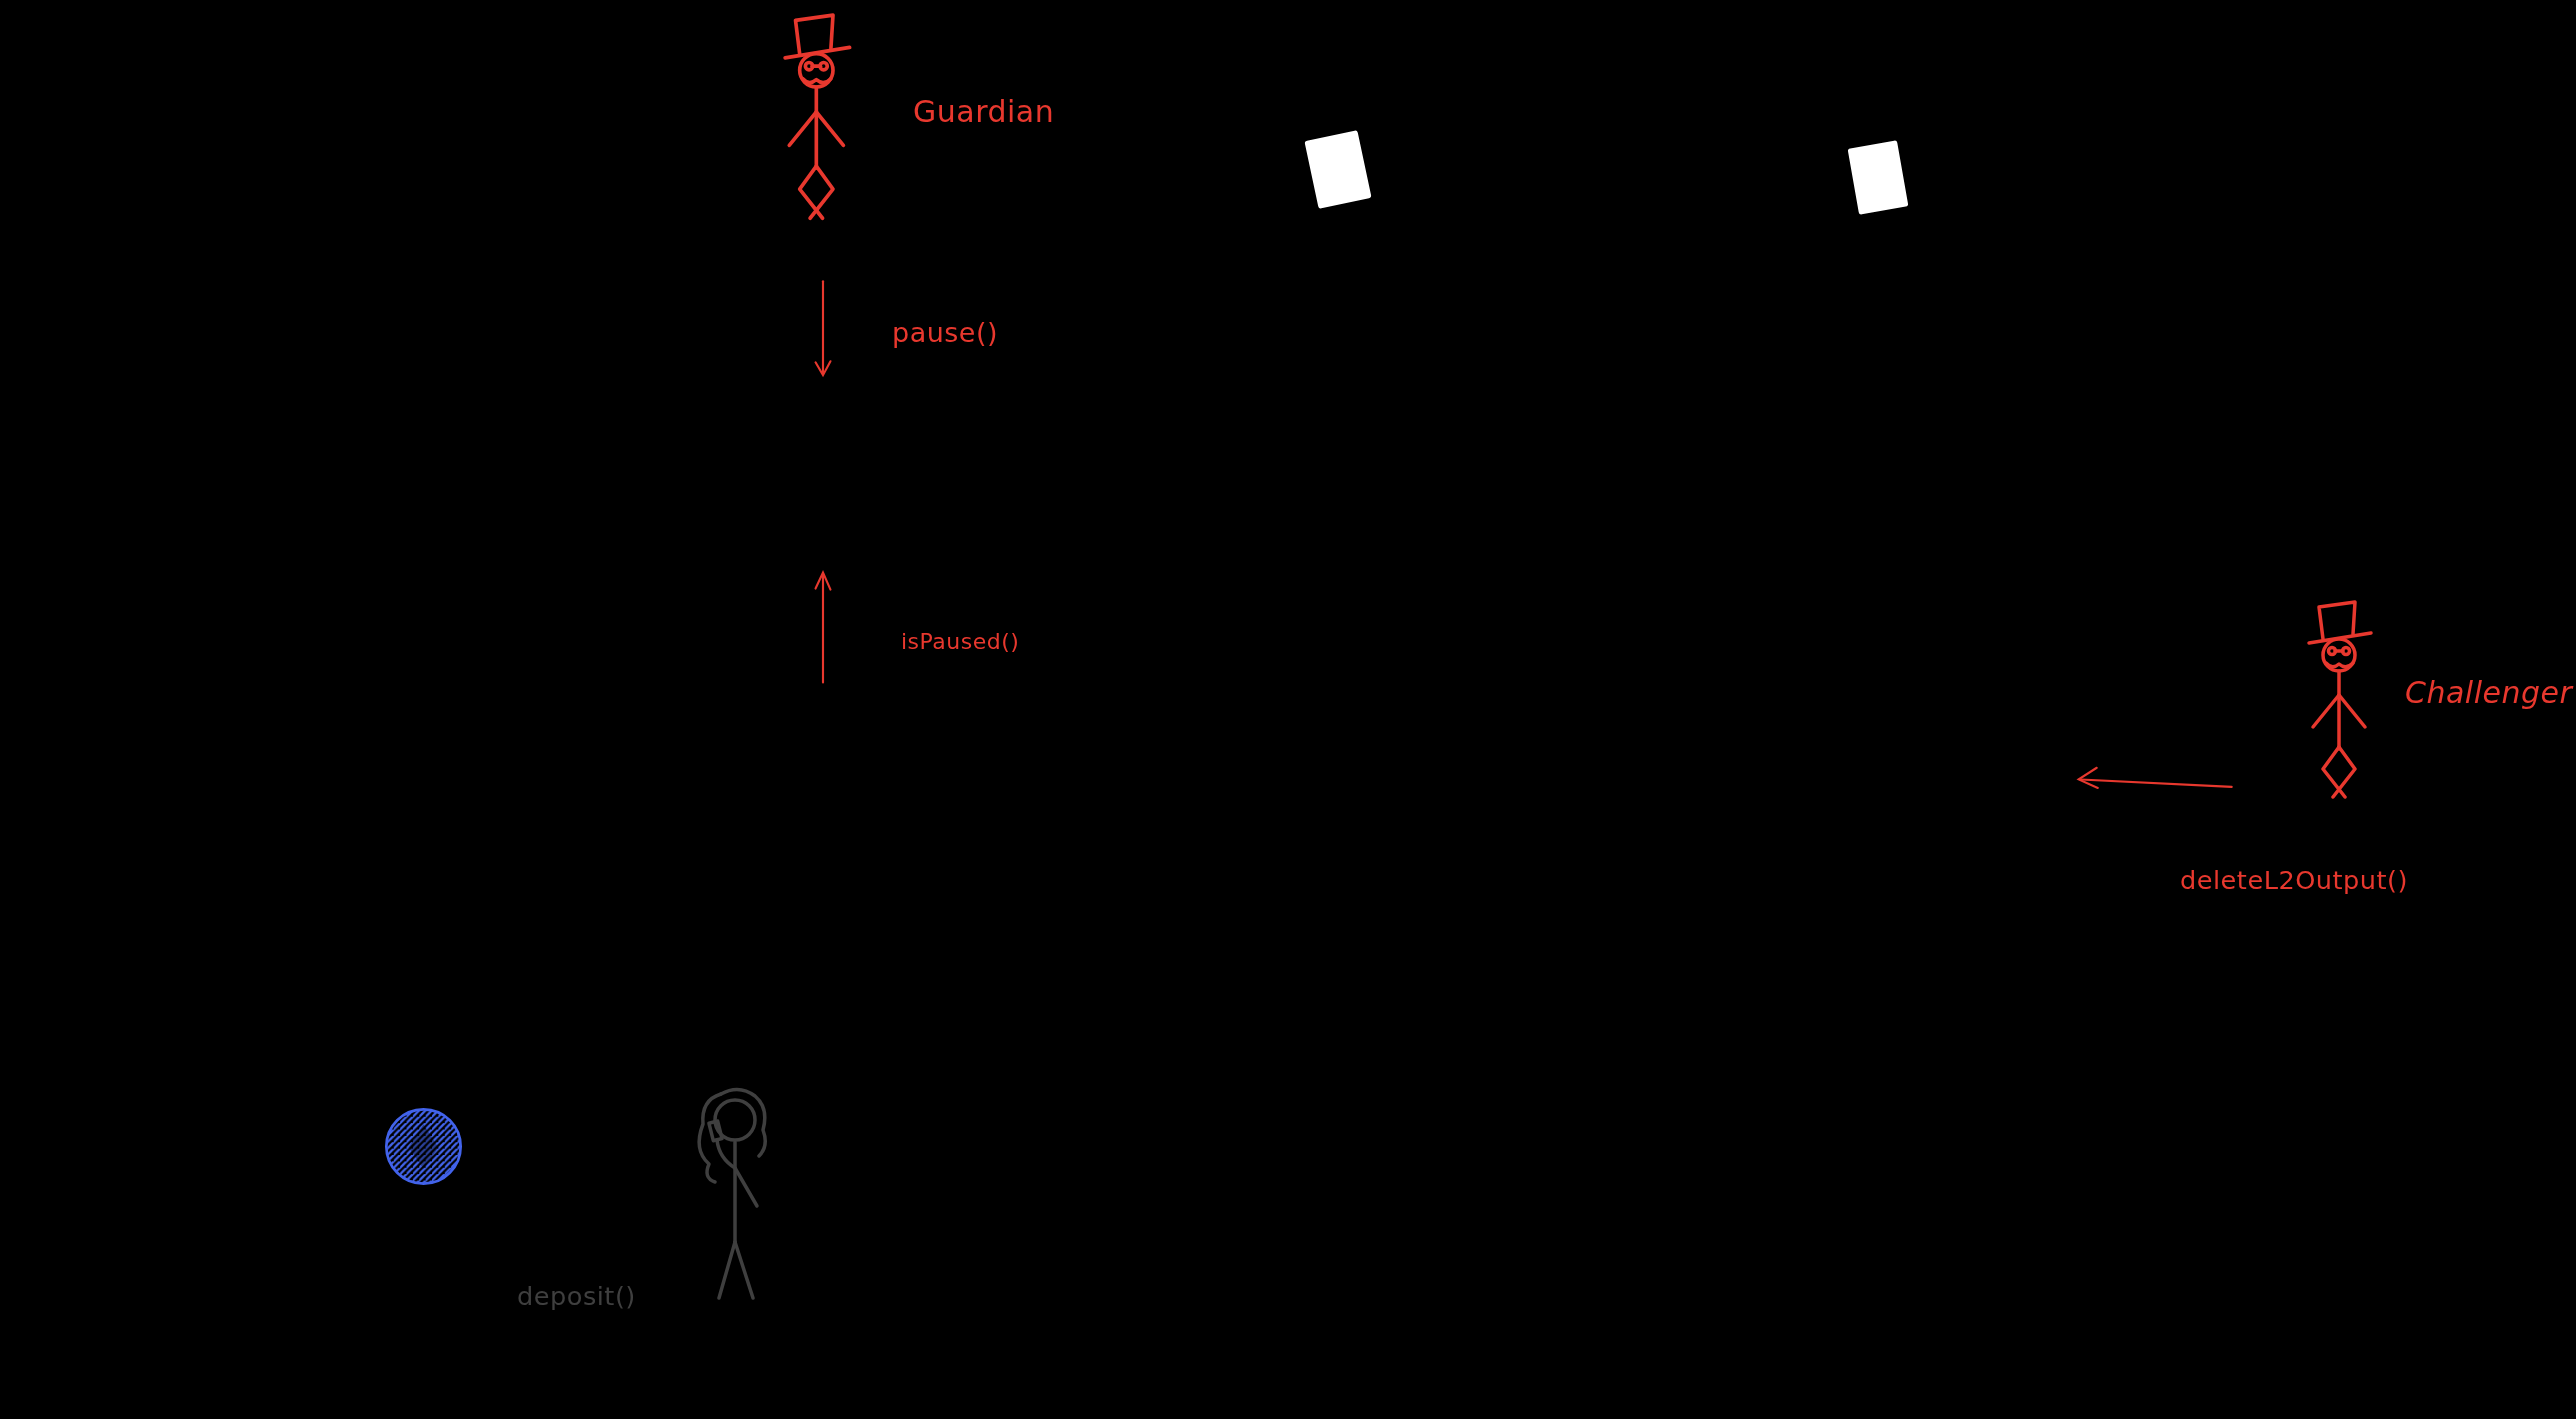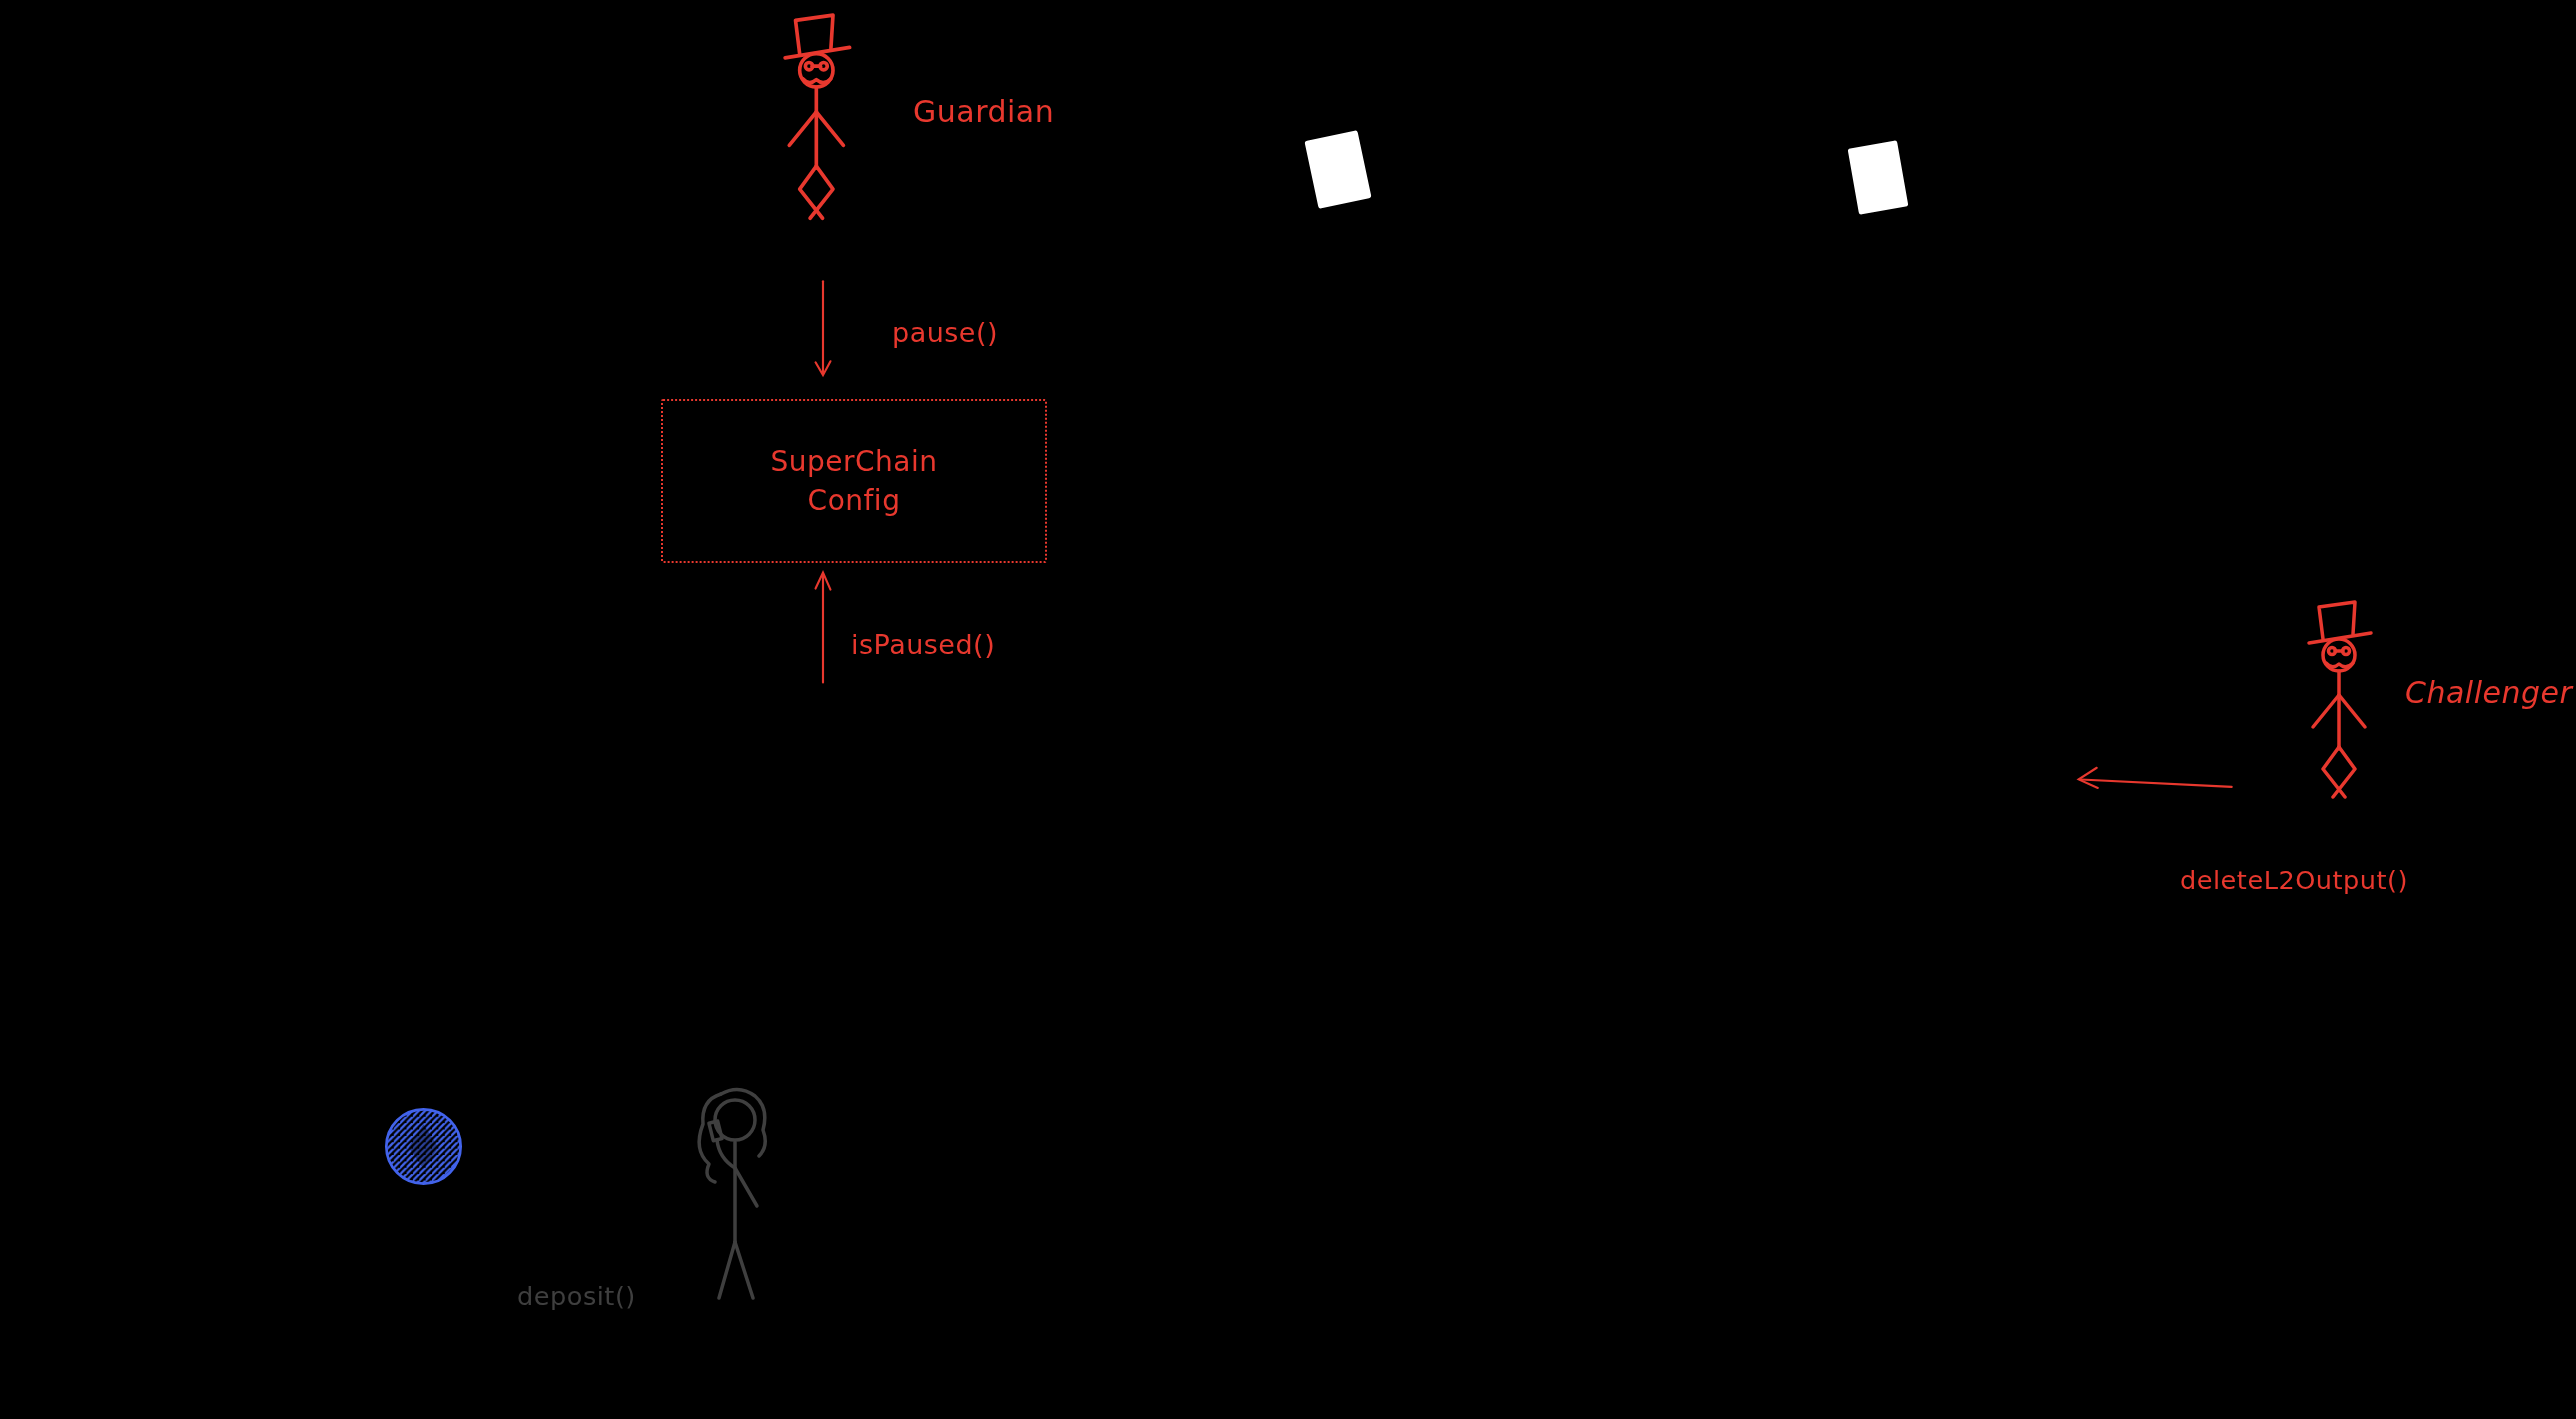--- a/index.html
+++ b/index.html
@@ -92,33 +92,29 @@
 
   <svg class="abs" style="left:807px; top:277px;" width="32" height="112" viewBox="0 0 60 210">
     <g class="stroke-red" stroke-width="4" fill="none" stroke-linecap="round">
       <path d="M 30 8 L 30 182"></path>
       <path d="M 16 160 L 30 184 L 44 158"></path>
     </g>
   </svg>
 
   <span class="label red-text" style="left:892px; top:317px; font-size:27px;">pause()</span>
 
-  <div class="config-box">
-    <span class="line">SuperChain</span>
-    <span class="line">Config</span>
-  </div>
 
   <svg class="abs" style="left:807px; top:566px;" width="32" height="123" viewBox="0 0 60 230">
     <g class="stroke-red" stroke-width="4" fill="none" stroke-linecap="round">
       <path d="M 30 218 L 30 14"></path>
       <path d="M 16 42 L 30 12 L 44 44"></path>
     </g>
   </svg>
 
-  <span class="label red-text" style="left:851px; top:629px; font-size:27px;text-align:center;">isPaused()</span>
+  <span class="label red-text" style="left:901px; top:629px; font-size:22px;text-align:center;">isPaused()</span>
 
   <div class="doc doc1"></div>
   <div class="doc doc2"></div>
 
   <svg class="abs" style="left:2283px; top:594px;" width="120" height="250" viewBox="0 0 120 240" fill="none" stroke-linecap="round" stroke-linejoin="round">
     <g class="stroke-red" stroke-width="3.5">
       <path d="M 40 40 L 36 8 L 72 3 L 70 35"></path>
       <path d="M 26 44 L 88 34"></path>
       <circle cx="56" cy="56" r="16"></circle>
       <circle cx="49" cy="52" r="3.5"></circle>

